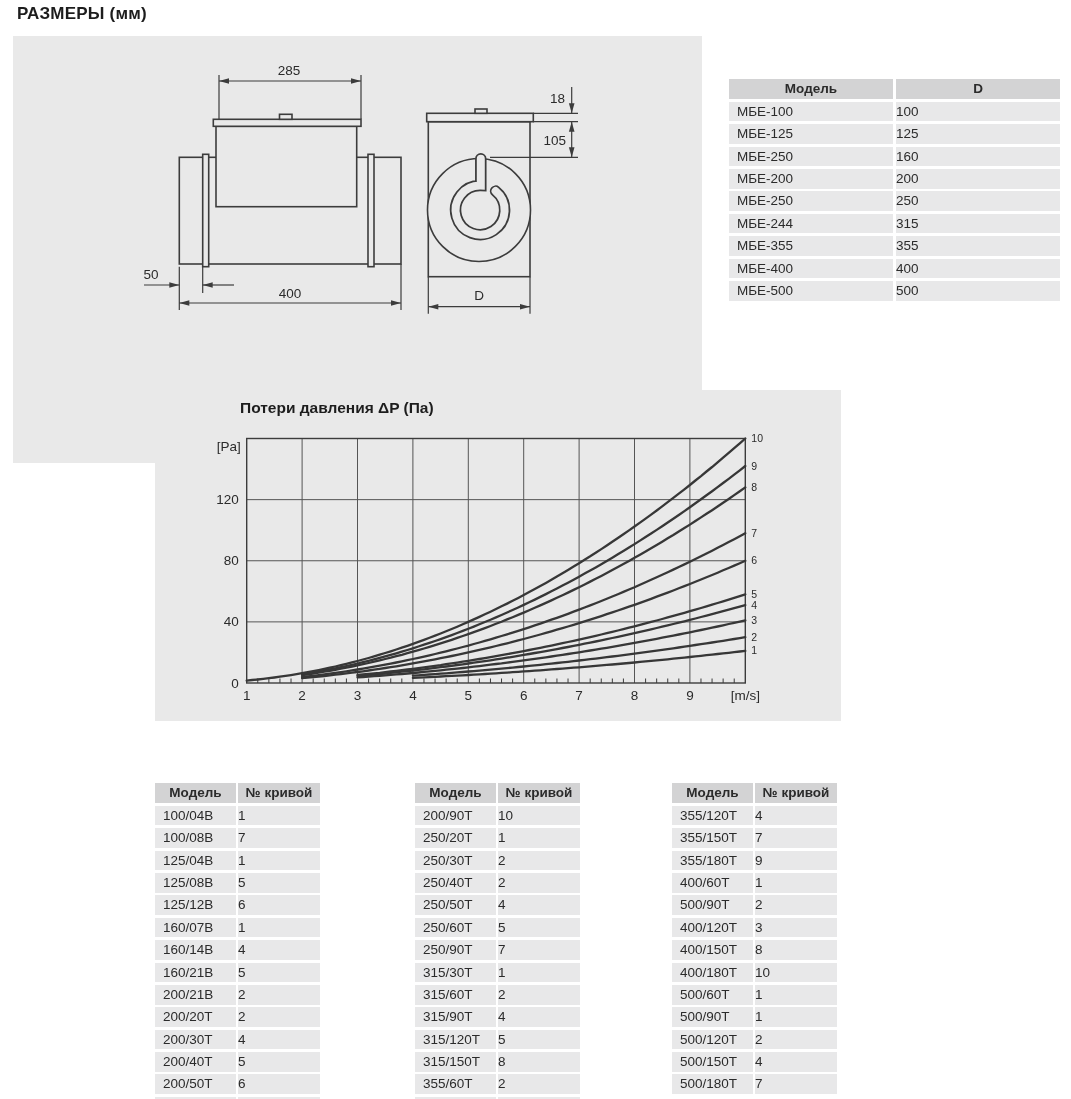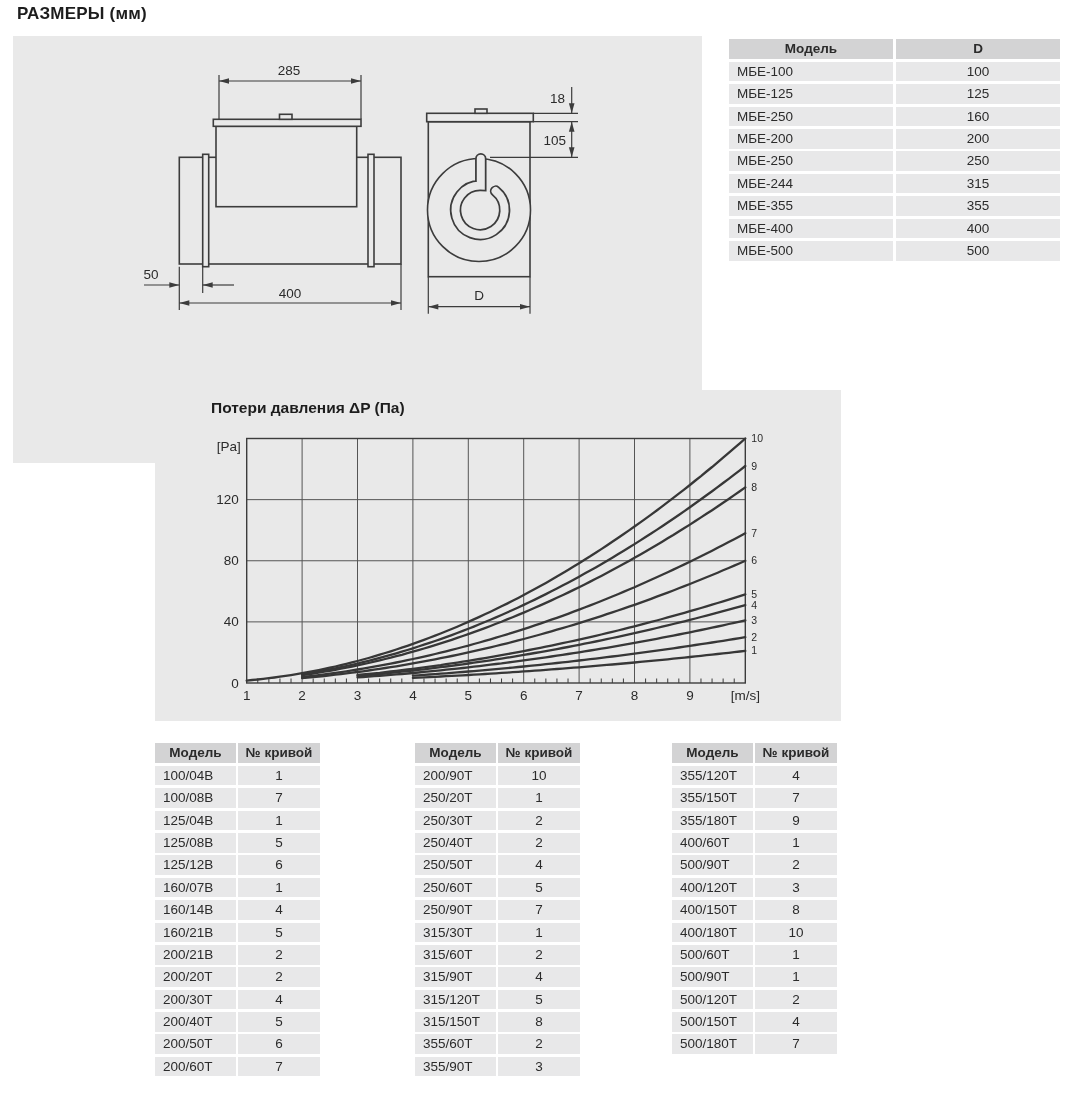--- a/index.html
+++ b/index.html
@@ -8,50 +8,50 @@
     font-family:"Liberation Sans", sans-serif;color:#2b2b2b;overflow:hidden;
   }
   .page-title{
     position:absolute;left:17px;top:4px;font-size:17px;font-weight:700;
     color:#1d1d1d;letter-spacing:.2px;
   }
   .panel{position:absolute;background:#e9e9e9;}
   #drawing-panel{left:13px;top:36px;width:689px;height:427px;}
   #chart-panel{left:155px;top:390px;width:686px;height:331px;}
   .chart-title{
-    position:absolute;left:56px;top:9px;font-size:15.5px;font-weight:700;color:#1d1d1d;
+    position:absolute;left:85px;top:9px;font-size:15.5px;font-weight:700;color:#1d1d1d;
   }
   svg{display:block;}
   svg text{font-family:"Liberation Sans", sans-serif;fill:#2b2b2b;}
   .shape{fill:#e9e9e9;stroke:#3c3c3c;stroke-width:1.6;}
   .dline{stroke:#3c3c3c;stroke-width:1.2;fill:none;}
   .ahead{fill:#3c3c3c;stroke:none;}
   .dimtext{font-size:13.5px;}
   .tube-outer{fill:none;stroke:#3c3c3c;stroke-width:11.5;stroke-linecap:round;}
   .tube-inner{fill:none;stroke:#e9e9e9;stroke-width:8;stroke-linecap:round;}
   .grid{stroke:#555555;stroke-width:1;}
   .frame{fill:none;stroke:#3c3c3c;stroke-width:1.4;}
   .tick{stroke:#3c3c3c;stroke-width:1;}
   .curve{fill:none;stroke:#373737;stroke-width:2.3;stroke-linecap:round;}
   .curve-label{font-size:10.5px;}
   .xtick,.ytick{font-size:13.5px;}
-  .tbl{position:absolute;display:grid;row-gap:2.8px;}
+  .tbl{position:absolute;display:grid;row-gap:2.8px;margin-top:40px;}
   .tbl-mbe{left:729px;top:39px;grid-template-columns:164px 164px;column-gap:3px;}
   .tbl-s{grid-template-columns:81px 82px;column-gap:2px;}
   .tbl-s1{left:155px;top:743px;}
   .tbl-s2{left:415px;top:743px;}
   .tbl-s3{left:672px;top:743px;}
   .cell{
     background:#e8e8e9;height:19.6px;line-height:19.6px;font-size:13.5px;
     white-space:nowrap;overflow:hidden;
   }
   .cell.head{background:#d3d3d4;font-weight:700;text-align:center;height:20px;line-height:20px;}
   .cell.model{text-align:left;padding-left:8px;}
   .tbl-mbe .cell.model{}
-  .cell.center{text-align:center;}
+  .cell.center{text-align:left;}
 </style>
 </head>
 <body>
 
 <div class="page-title">РАЗМЕРЫ (мм)</div>
 
 <div class="panel" id="drawing-panel">
   <svg width="689" height="332" viewBox="0 0 689 332">
 
     <g>

